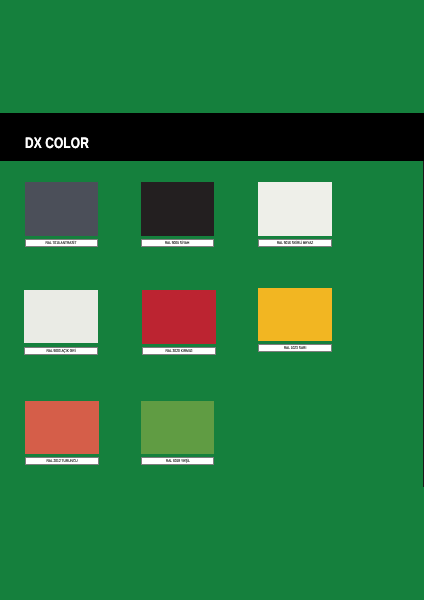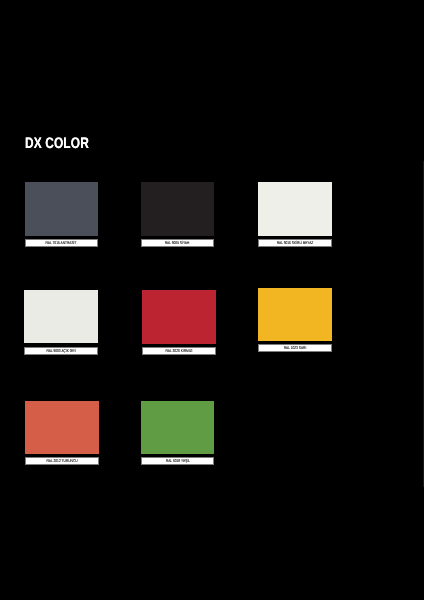--- a/index.html
+++ b/index.html
@@ -12,21 +12,21 @@
     height: 600px;
     background: #ffffff;
     font-family: "Liberation Sans", sans-serif;
     overflow: hidden;
   }
 
   #page {
     position: relative;
     width: 424px;
     height: 600px;
-    background: #000000;
+    background: #15803d;
   }
 
   
   .page-rule {
     position: absolute;
     left: 422.7px;
     top: 161px;
     width: 1.3px;
     height: 326px;
     background: #1a1a1a;

